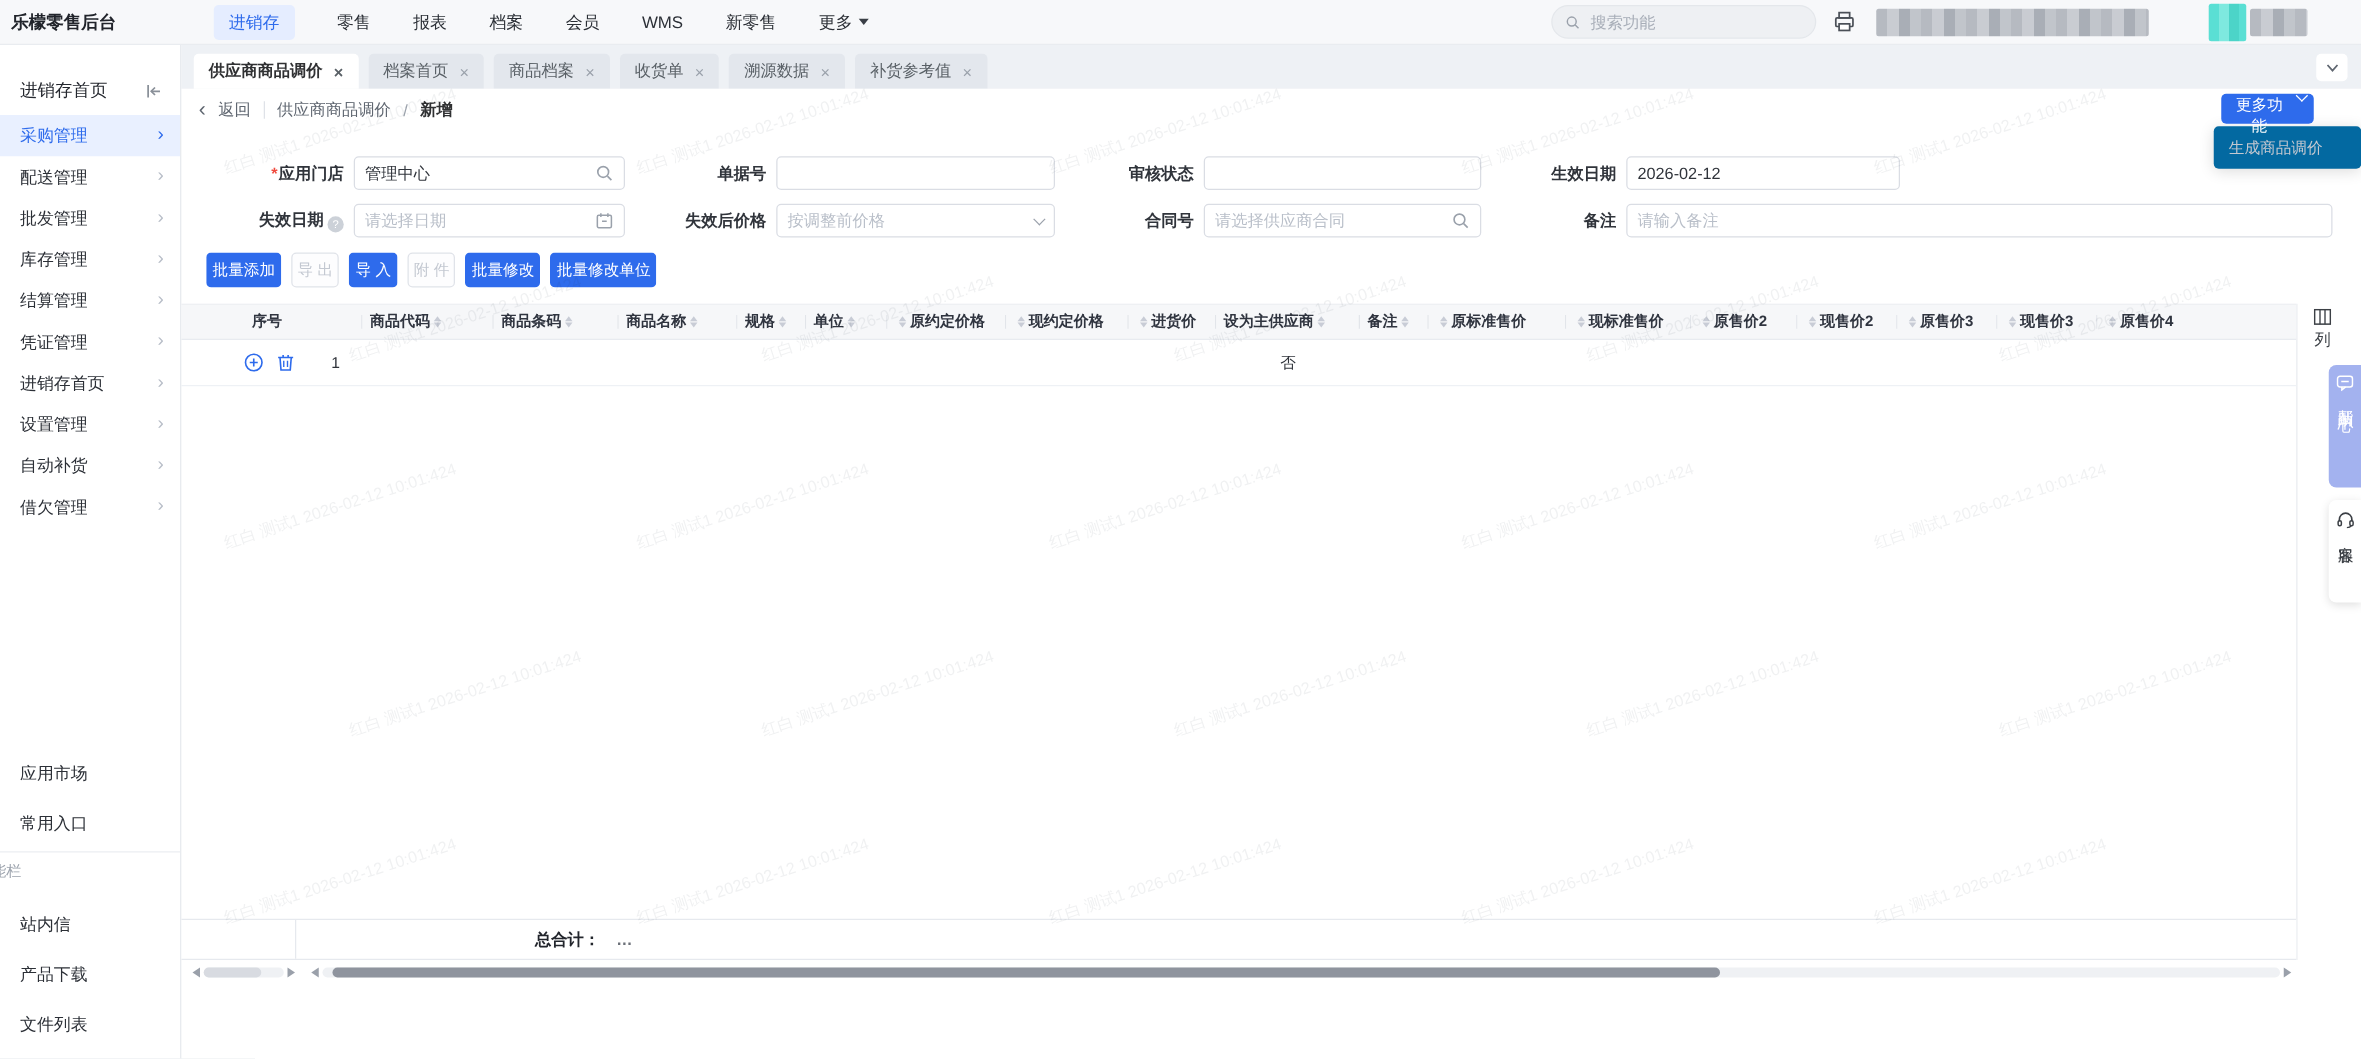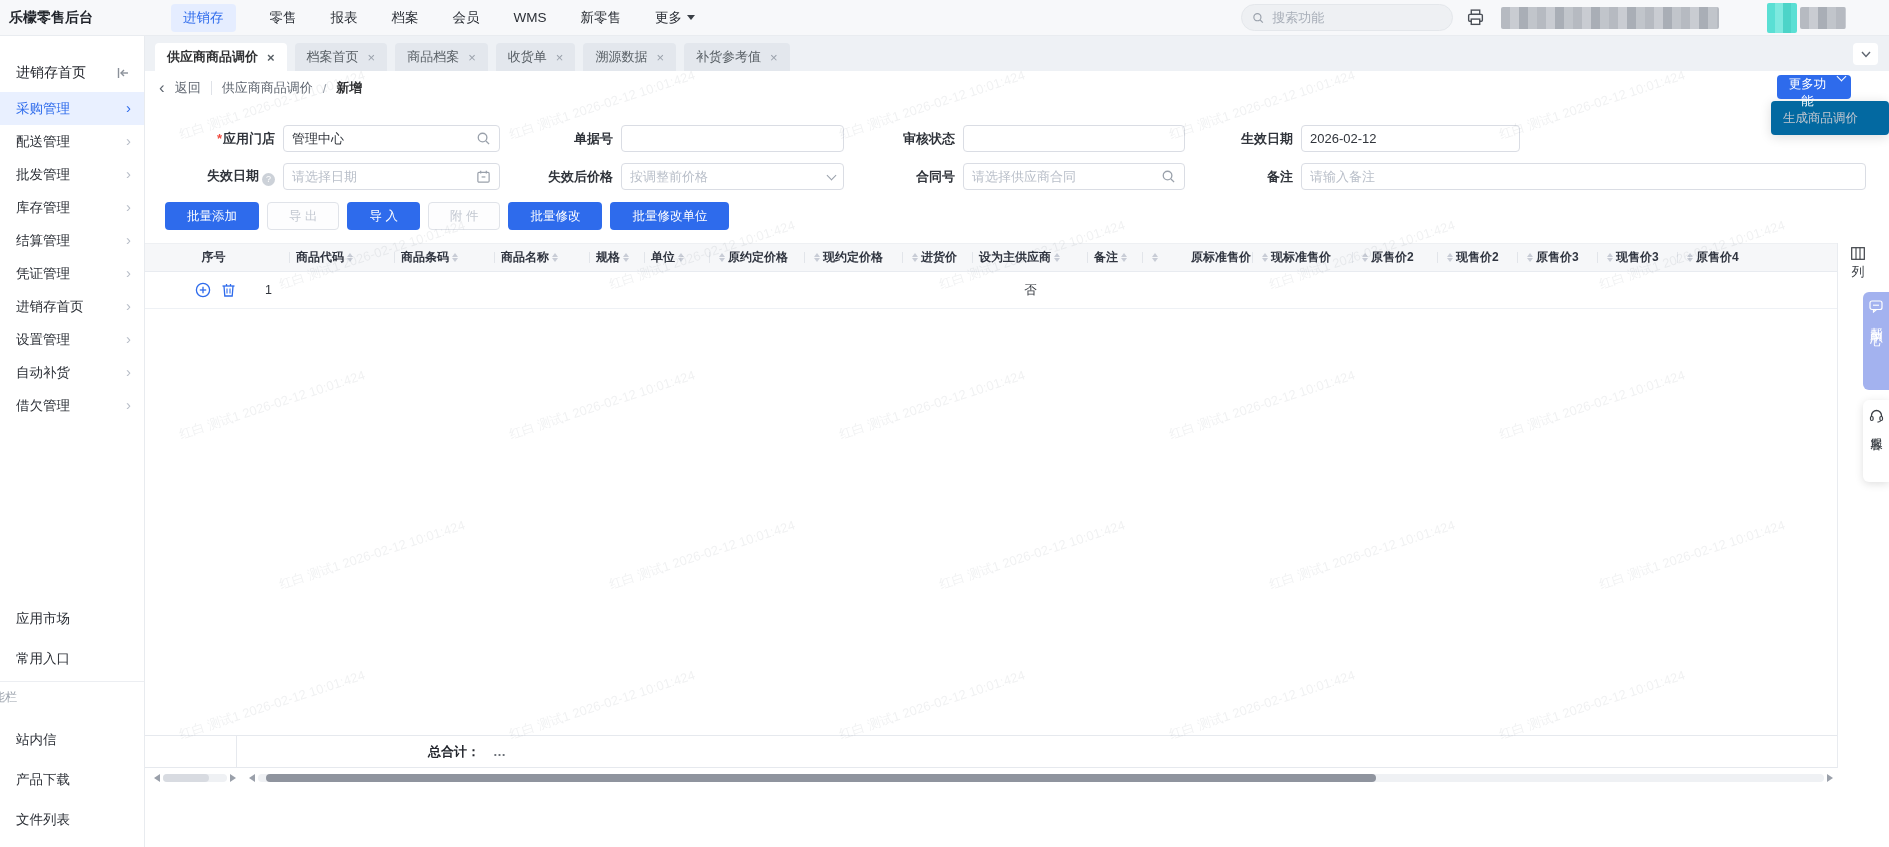--- a/index.html
+++ b/index.html
@@ -89,21 +89,21 @@
   #form-row1 .f:nth-child(2){left:350px} #form-row1 .f:nth-child(2) .lab{width:118px} #form-row1 .f:nth-child(2) .box{width:223px}
   #form-row1 .f:nth-child(3){left:700px} #form-row1 .f:nth-child(3) .lab{width:110px} #form-row1 .f:nth-child(3) .box{width:222px}
   #form-row1 .f:nth-child(4){left:1020px}#form-row1 .f:nth-child(4) .lab{width:128px} #form-row1 .f:nth-child(4) .box{width:219px}
   #form-row1 .f:nth-child(5){left:1350px}#form-row1 .f:nth-child(5) .lab{width:138px} #form-row1 .f:nth-child(5) .box{width:116px}
   #form-row2 .f:nth-child(1){left:42px}  #form-row2 .f:nth-child(1) .lab{width:88px}  #form-row2 .f:nth-child(1) .box{width:217px}
   #form-row2 .f:nth-child(2){left:350px} #form-row2 .f:nth-child(2) .lab{width:118px} #form-row2 .f:nth-child(2) .box{width:223px}
   #form-row2 .f:nth-child(3){left:700px} #form-row2 .f:nth-child(3) .lab{width:110px} #form-row2 .f:nth-child(3) .box{width:222px}
   #form-row2 .f:nth-child(4){left:1020px}#form-row2 .f:nth-child(4) .lab{width:128px} #form-row2 .f:nth-child(4) .box{width:565px}
 
   .toolbar{position:absolute;top:131px;left:20px;display:flex;gap:8px;}
-  .tbtn{height:28px;padding:0 21px;border-radius:4px;font-size:12.5px;cursor:pointer;white-space:nowrap;
+  .tbtn{height:28px;padding:0 4px;border-radius:4px;font-size:12.5px;cursor:pointer;white-space:nowrap;
         font-family:inherit;border:1px solid transparent;}
   .tbtn.primary{background:#2e6bec;color:#fff;}
   .tbtn.disabled{background:#fdfdfe;border-color:#e0e3e9;color:#c3c8d1;cursor:not-allowed;}
 
   .tablewrap{position:absolute;top:172px;left:0;width:1693px;height:525px;border-right:1px solid #e9ecf0;box-sizing:border-box;}
   .thead{display:flex;height:29px;background:#f6f7f9;border-top:1px solid #eef0f3;border-bottom:1px solid #e8ebf0;box-sizing:border-box;}
   .th{display:flex;align-items:center;padding:0 6px;font-size:12px;font-weight:700;color:#303540;
       position:relative;box-sizing:border-box;white-space:nowrap;overflow:hidden;cursor:pointer;}
   .th::after{content:'';position:absolute;right:0;top:8px;bottom:8px;width:1px;background:#e2e5ea;}
   .th:last-child::after{display:none;}
@@ -521,21 +521,21 @@
               </span>
   </div>
             <div class="th" style="width: 55px; flex: 0 0 55px;">
 
     <span>备注</span>
     <span class="sort">
                 <i class="up"></i>
                 <i class="dn"></i>
               </span>
   </div>
-            <div class="th" style="width: 110px; flex: 0 0 110px; gap: 30px;">
+            <div class="th" style="width: 110px; flex: 0 0 110px;">
     <span class="sort">
                 <i class="up"></i>
                 <i class="dn"></i>
               </span>
     <span>原标准售价</span>
 
   </div>
             <div class="th" style="width: 100px; flex: 0 0 100px;">
     <span class="sort">
                 <i class="up"></i>

